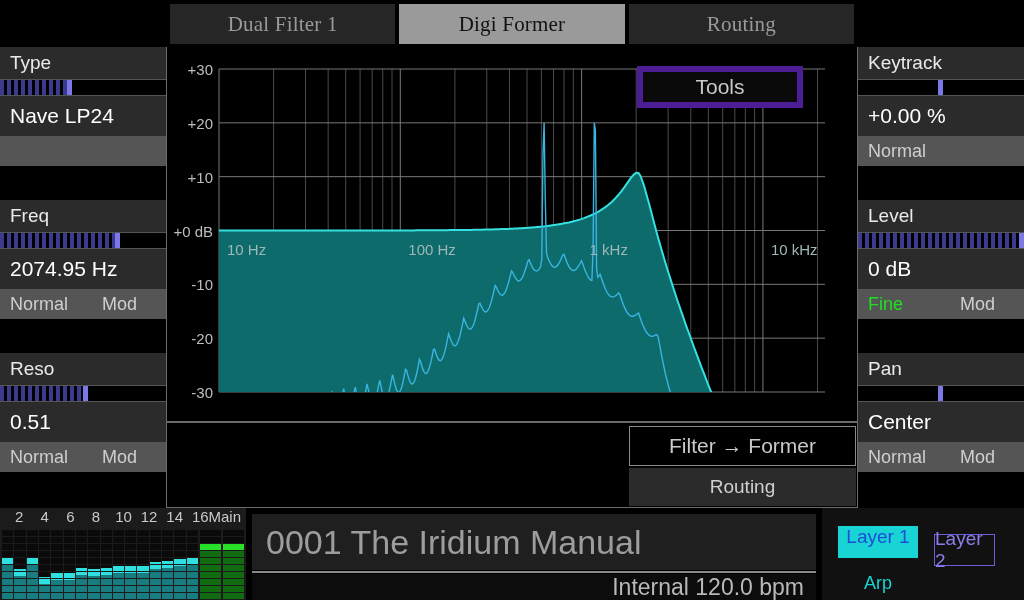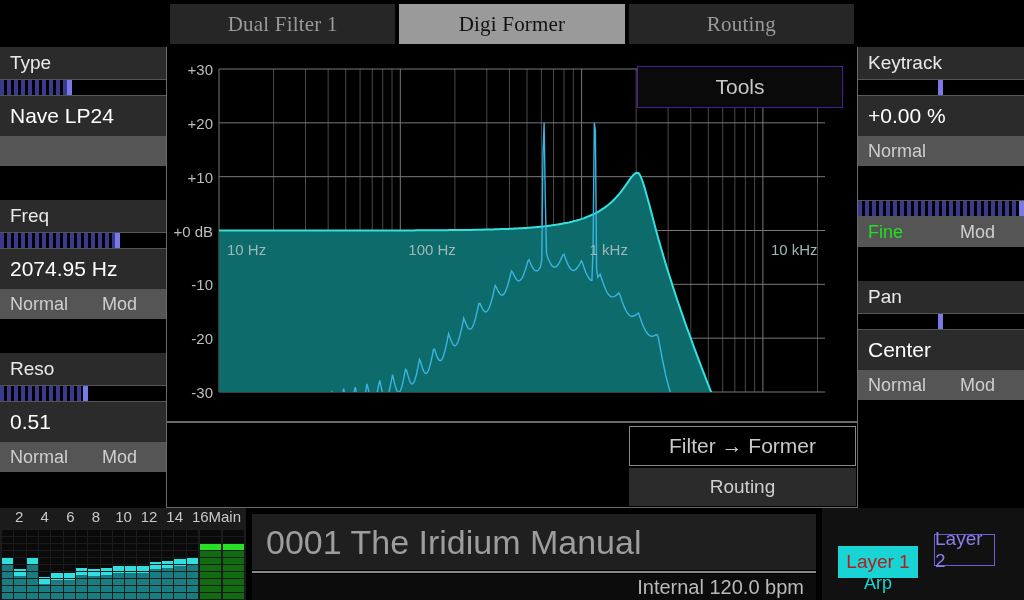--- a/index.html
+++ b/index.html
@@ -39,22 +39,22 @@
   .prow-sub .s1 { flex:1; padding-left:10px; }
   .prow-sub .s2 { width:64px; }
   .prow-sub .grn { color:#1fe01f; }
   .pgap { height:34px; background:#000; }
 
   
   #graphwrap { position:absolute; left:166px; top:47px; width:692px; height:375px;
                background:#000; border:1px solid #6a6a6a; border-top:none; }
   #graph { position:absolute; left:0; top:0; width:690px; height:373px; }
 
-  #toolsbtn { position:absolute; left:637px; top:66px; width:206px; height:42px;
-              background:#0a0a0a; border:1px solid #4c1d95;
+  #toolsbtn { position:absolute; left:637px; top:66px; width:166px; height:42px;
+              background:#0a0a0a; border:6px solid #4c1d95;
               display:flex; align-items:center; justify-content:center;
               font-size:21px; color:#c9c9c9; }
 
   
   #routewrap { position:absolute; left:166px; top:422px; width:692px; height:86px;
                background:#000; border:1px solid #6a6a6a; }
   #routebtn { position:absolute; right:1px; top:3px; width:227px; height:40px;
               background:#000; border:1px solid #8a8a8a;
               display:flex; align-items:center; justify-content:center;
               font-size:21px; color:#c9c9c9; }
@@ -85,25 +85,25 @@
              transparent 0px, transparent 6px, #1b1b1b 6px, #1b1b1b 7px); }
 
   #presetwrap { position:absolute; left:248px; top:0; width:572px; height:92px; background:#000; }
   #presetname { position:absolute; left:4px; top:6px; width:564px; height:56px;
                 background:#1f1f1f; display:flex; align-items:center; padding:0 14px;
                 font-size:34px; color:#9d9d9d; }
   #presetrule { position:absolute; left:4px; top:63px; width:564px; height:2px; background:#8a8a8a; }
   #presetclock { position:absolute; left:4px; top:66px; width:564px; height:26px;
                  background:#0c0c0c; display:flex; align-items:center;
                  justify-content:flex-end; padding-right:12px;
-                 font-size:20px; color:#b9b9b9; }
+                 font-size:23px; color:#b9b9b9; }
 
   #layers { position:absolute; left:822px; top:0; width:202px; height:92px; background:#111; }
-  #layer1 { position:absolute; left:16px; top:38px; width:80px; height:32px;
-            background:#19d4d4; color:#b91c1c; display:flex; align-items:center;
+  #layer1 { position:absolute; left:16px; top:18px; width:80px; height:32px;
+            background:#19d4d4; color:#1d4ed8; display:flex; align-items:flex-start;
             justify-content:center; font-size:19px; }
   #layer2 { position:absolute; left:112px; top:26px; width:61px; height:32px;
             background:#111; color:#8a7fe8; border:1px solid #6a5fd8;
             display:flex; align-items:center; justify-content:center; font-size:19px; }
   #arp { position:absolute; left:16px; top:62px; width:80px; height:26px;
          display:flex; align-items:center; justify-content:center;
          font-size:18px; color:#19d4d4; }
 </style>
 </head>
 <body>
@@ -175,25 +175,27 @@
           <div class="cursor" style="left: calc(50% - 3px);"></div>
         </div>
         <div class="prow-val">+0.00 %</div>
         <div class="prow-sub">
           <span class="s1">Normal</span>
           <span class="s2"></span>
         </div>
       </div>
       <div class="pgap"></div>
       <div class="psec">
+        <div class="prow-title">Level</div>
         <div class="pbar">
           <div class="fill" style="width: 98.5%;"></div>
           <div class="ticks"></div>
           <div class="cursor" style="left: calc(98.5% - 3px);"></div>
         </div>
+        <div class="prow-val">0 dB</div>
         <div class="prow-sub">
           <span class="s1 grn">Fine</span>
           <span class="s2">Mod</span>
         </div>
       </div>
       <div class="pgap"></div>
       <div class="psec">
         <div class="prow-title">Pan</div>
         <div class="pbar">
           <div class="fill" style="width: 0%;"></div>

